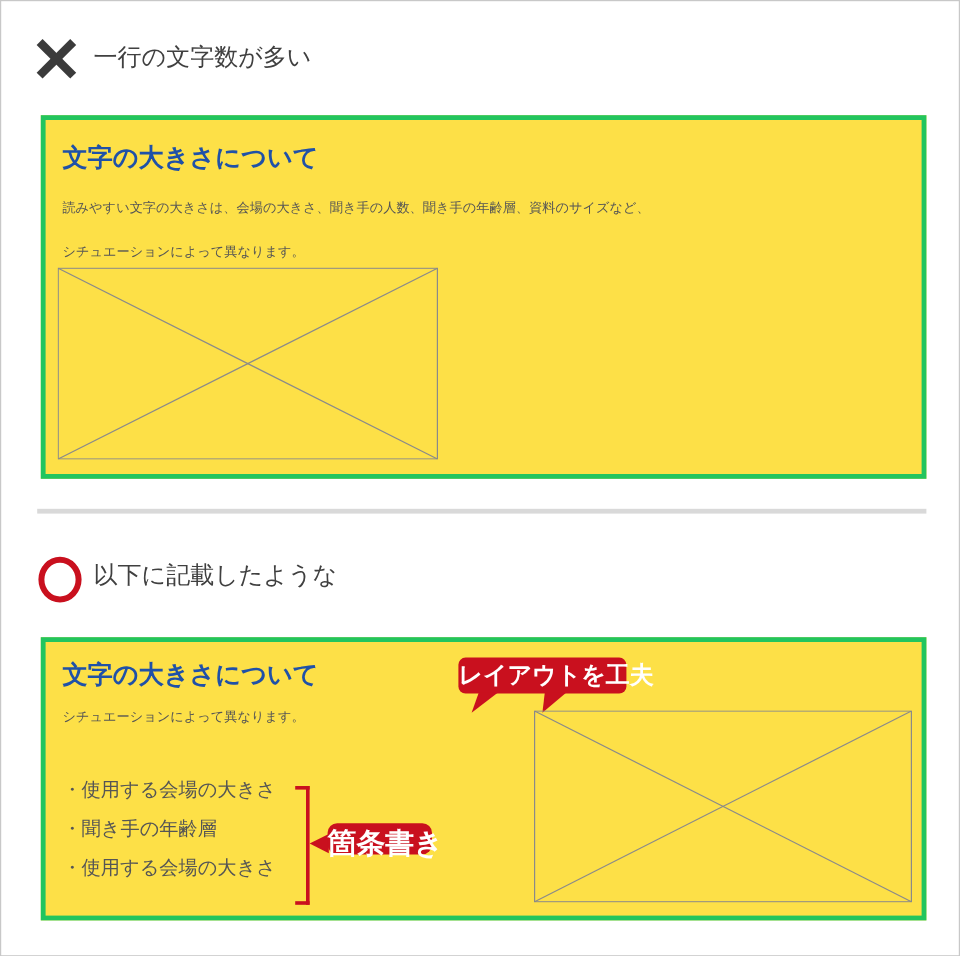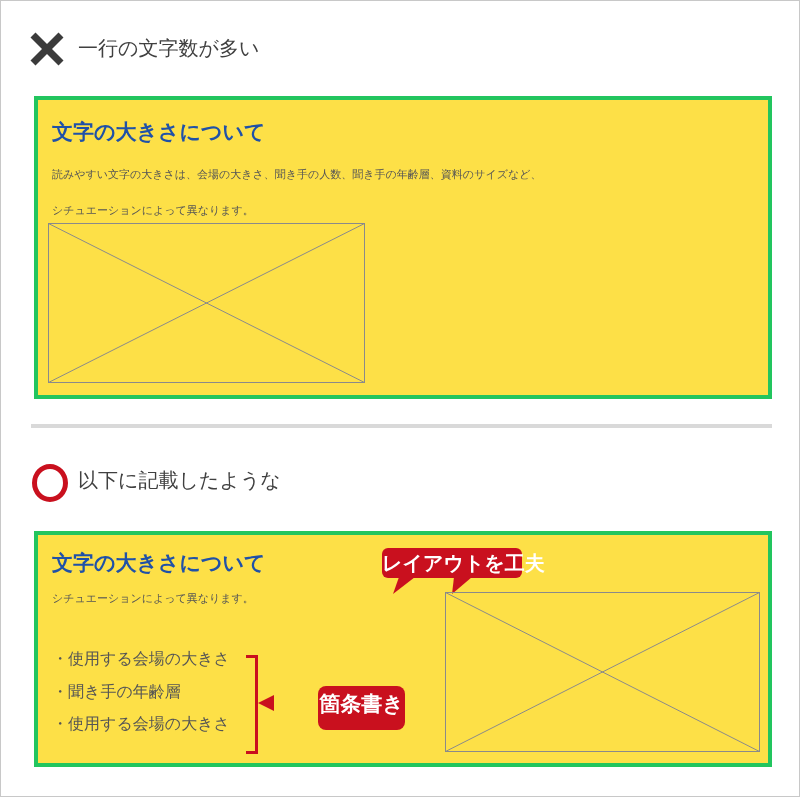--- a/index.html
+++ b/index.html
@@ -25,21 +25,21 @@
   .card-body{
     font-size:11px;color:#555555;white-space:nowrap;
   }
   .body-line{display:block;}
   .bullet-list{font-size:16px;color:#555555;line-height:32.6px;white-space:nowrap;}
   .callout{
     background:#c9101e;color:#ffffff;font-weight:bold;text-align:center;
     border-radius:6px;box-sizing:border-box;white-space:nowrap;
   }
   .callout-layout{width:140px;height:30px;line-height:30px;font-size:20px;}
-  .callout-bullets{width:87px;height:44px;line-height:35px;font-size:21px;border-radius:8px;margin-left:45px;}
+  .callout-bullets{width:87px;height:26px;line-height:35px;font-size:24px;border-radius:8px;}
   .bracket{
     width:12px;height:99px;box-sizing:border-box;
     border-top:3px solid #c9101e;border-right:3px solid #c9101e;border-bottom:3px solid #c9101e;
   }
   .divider{background:#d9d9d9;height:4px;width:741px;}
   svg{display:block;}
 </style>
 </head>
 <body>
 

